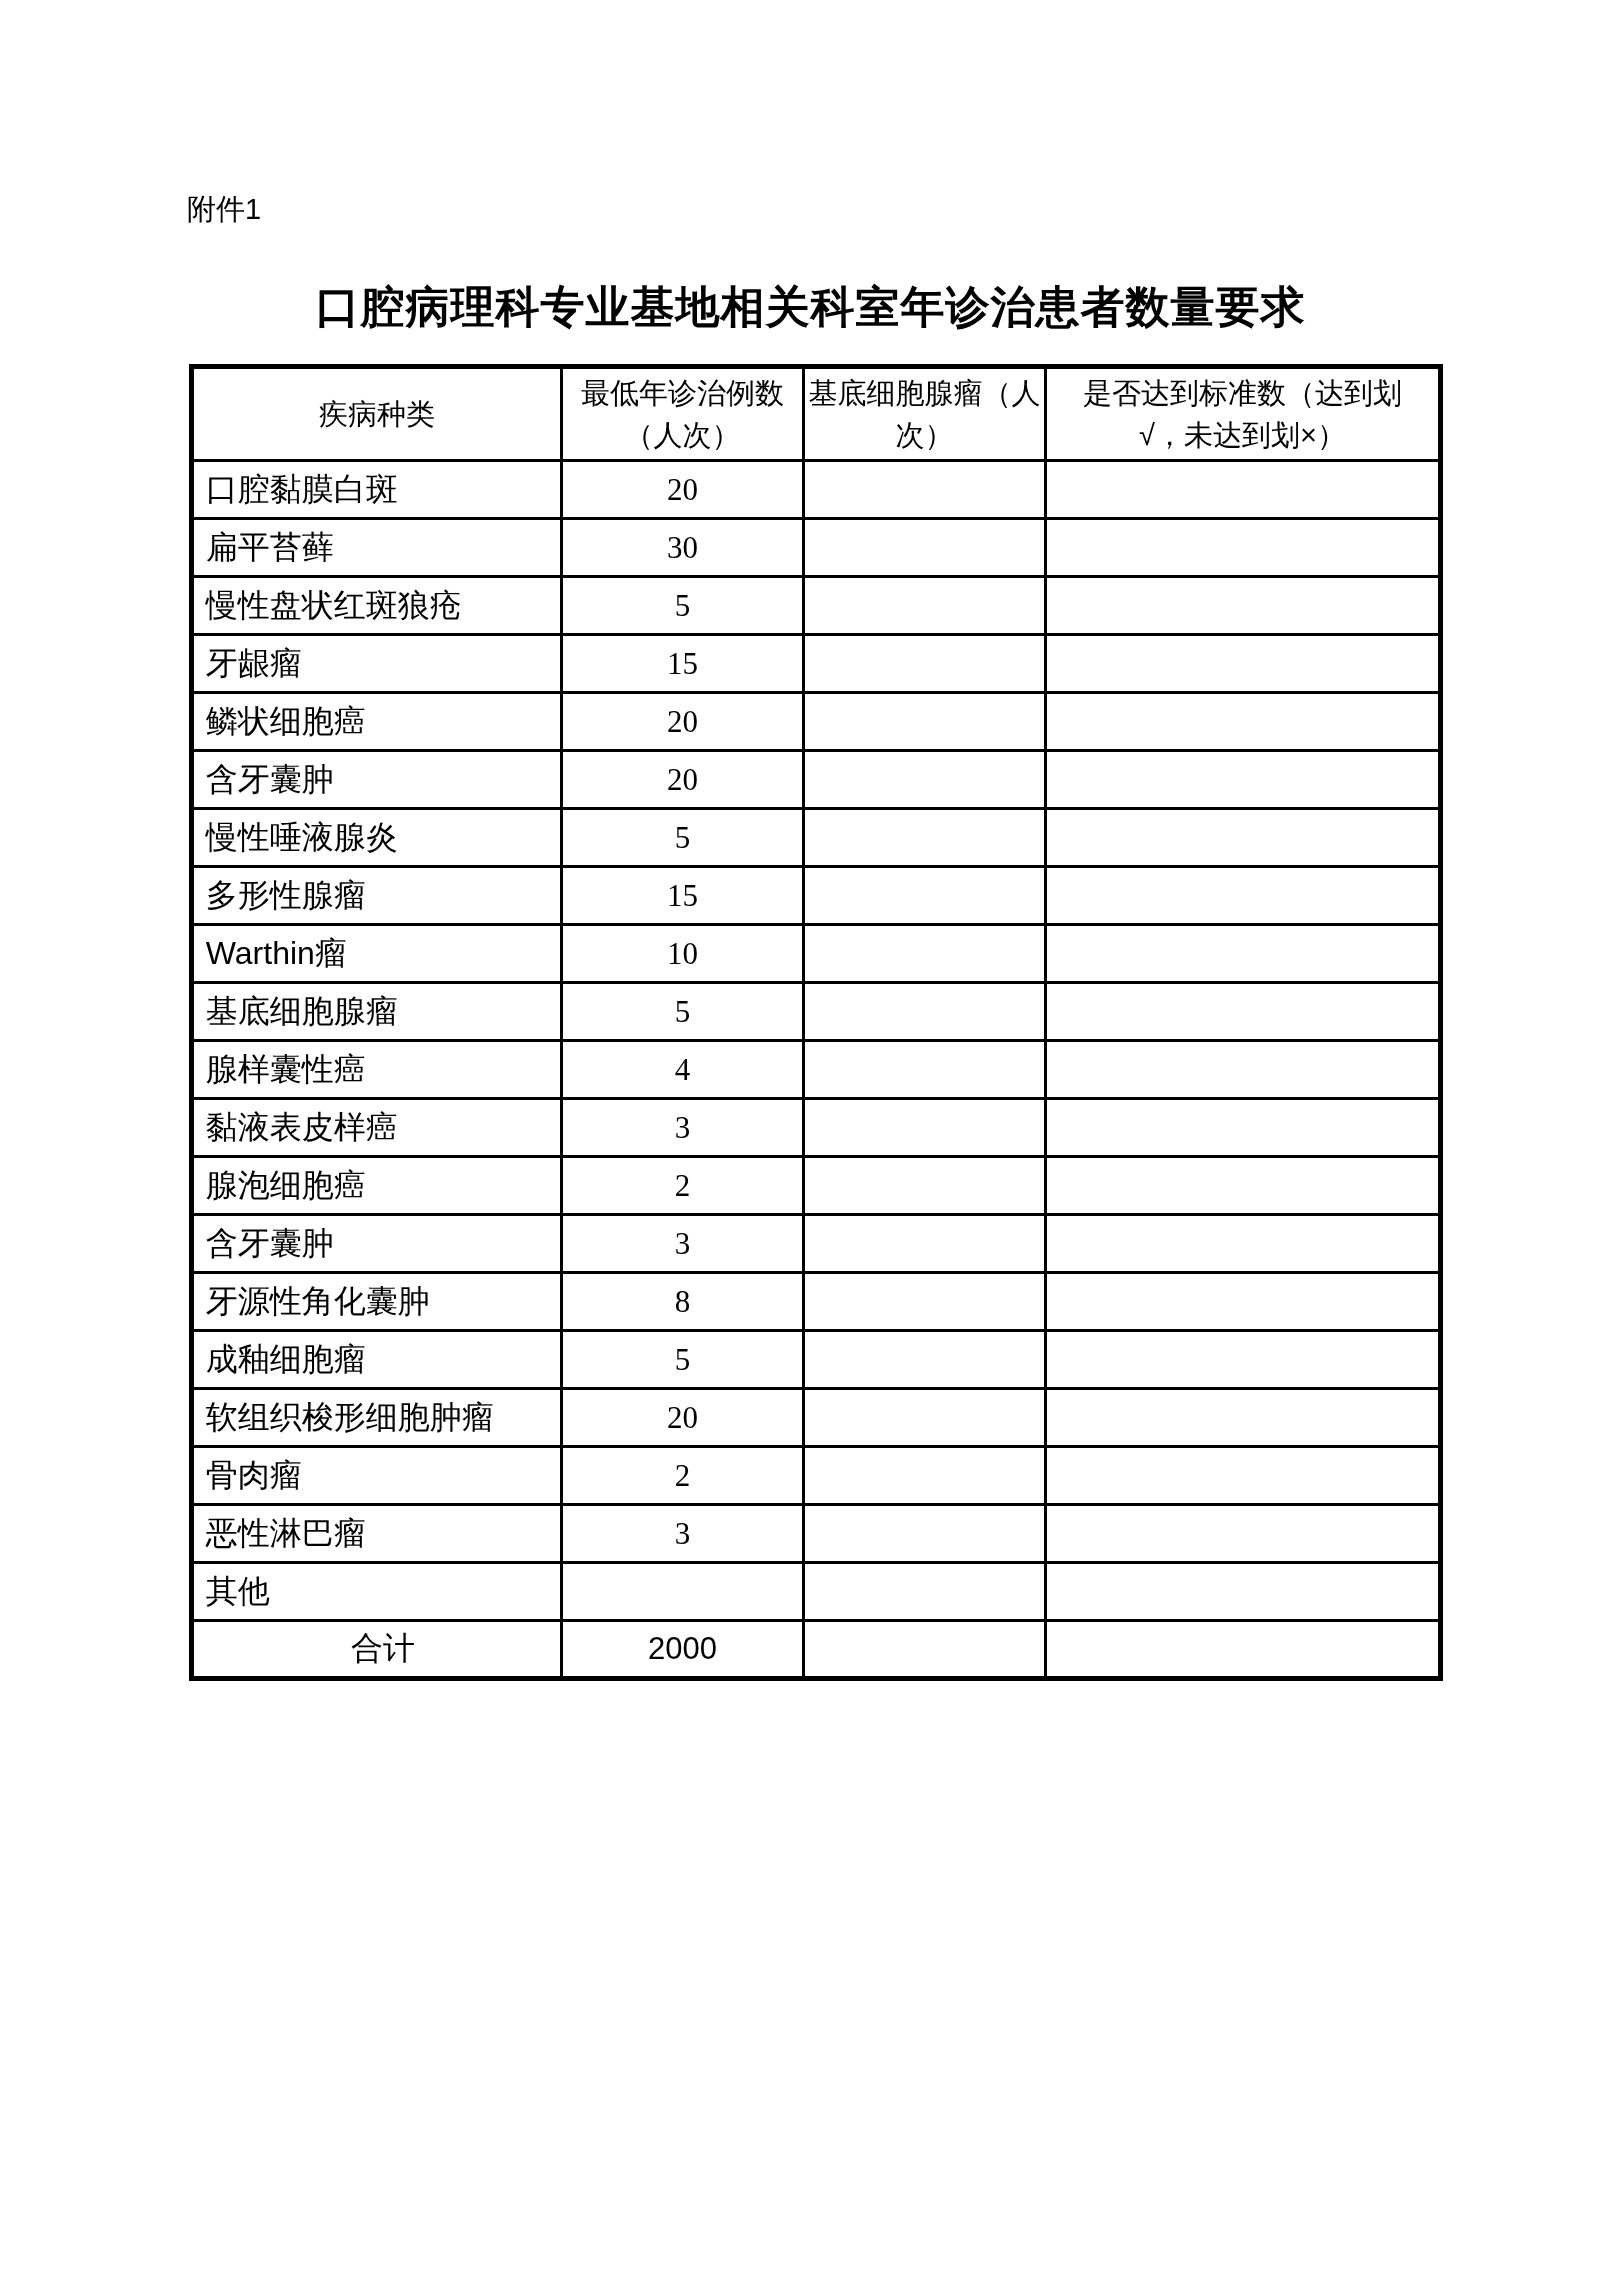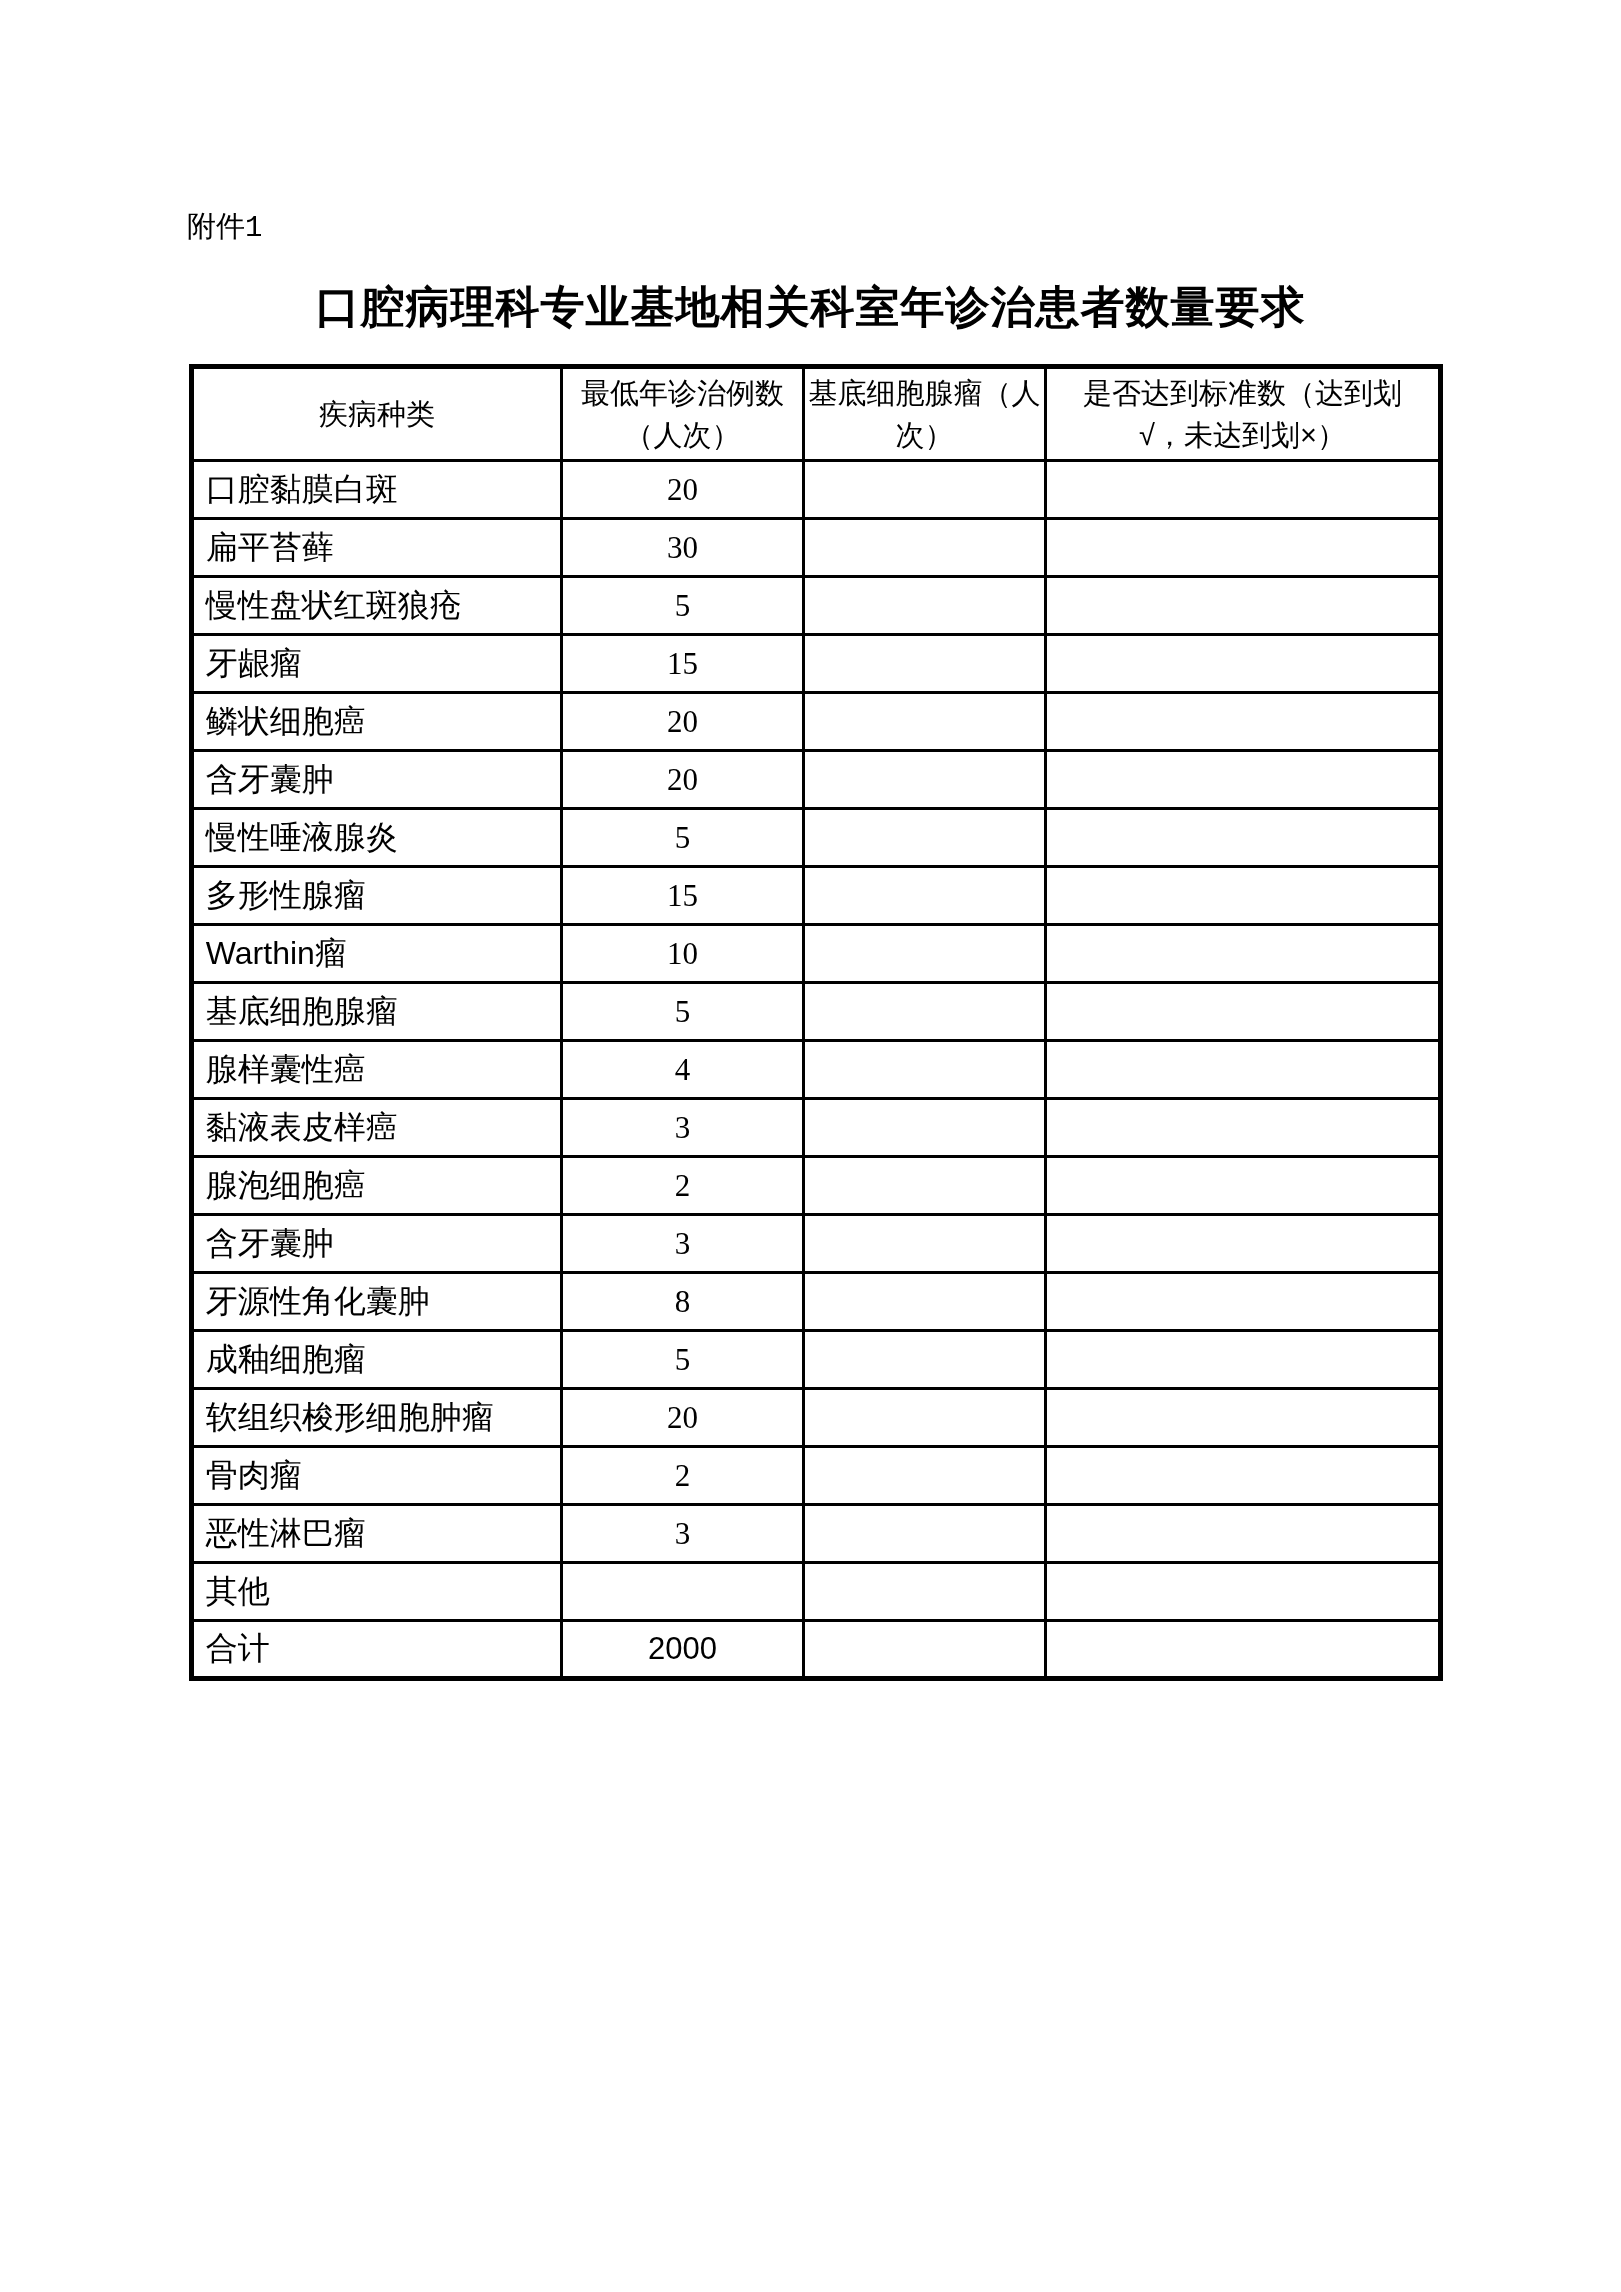--- a/index.html
+++ b/index.html
@@ -9,22 +9,22 @@
     width: 1621px;
     height: 2293px;
     background: #ffffff;
     color: #000000;
     overflow: hidden;
     font-family: "Liberation Serif", "DejaVu Serif", serif;
   }
   .attachment-label {
     position: absolute;
     left: 187px;
-    top: 212px;
-    font-family: Liberation Mono, monospace;
+    top: 192px;
+    font-family: Liberation Sans, sans-serif;
     font-size: 29px;
     line-height: 1.2;
   }
   .doc-title {
     position: absolute;
     left: 0;
     width: 100%;
     top: 278px;
     text-align: center;
     font-family: Liberation Serif, serif;
@@ -65,21 +65,21 @@
   }
   .req-table td.cell-num {
     font-family: "Liberation Serif", "DejaVu Serif", serif;
     font-size: 31px;
     text-align: center;
   }
   .req-table tr.total-row td.cell-disease,
   .req-table tr.total-row td.cell-num {
     font-family: "Liberation Sans", "DejaVu Sans", sans-serif;
   }
-  .req-table tr.total-row td.cell-disease { font-size: 32px; }
+  .req-table tr.total-row td.cell-disease { font-size: 32px; text-align: center; }
   .req-table tr.total-row td.cell-num { font-size: 31px; }
 </style>
 </head>
 <body>
 
 <div class="page">
 
   <div class="attachment-label">附件1</div>
 
   <div class="doc-title">口腔病理科专业基地相关科室年诊治患者数量要求</div>

